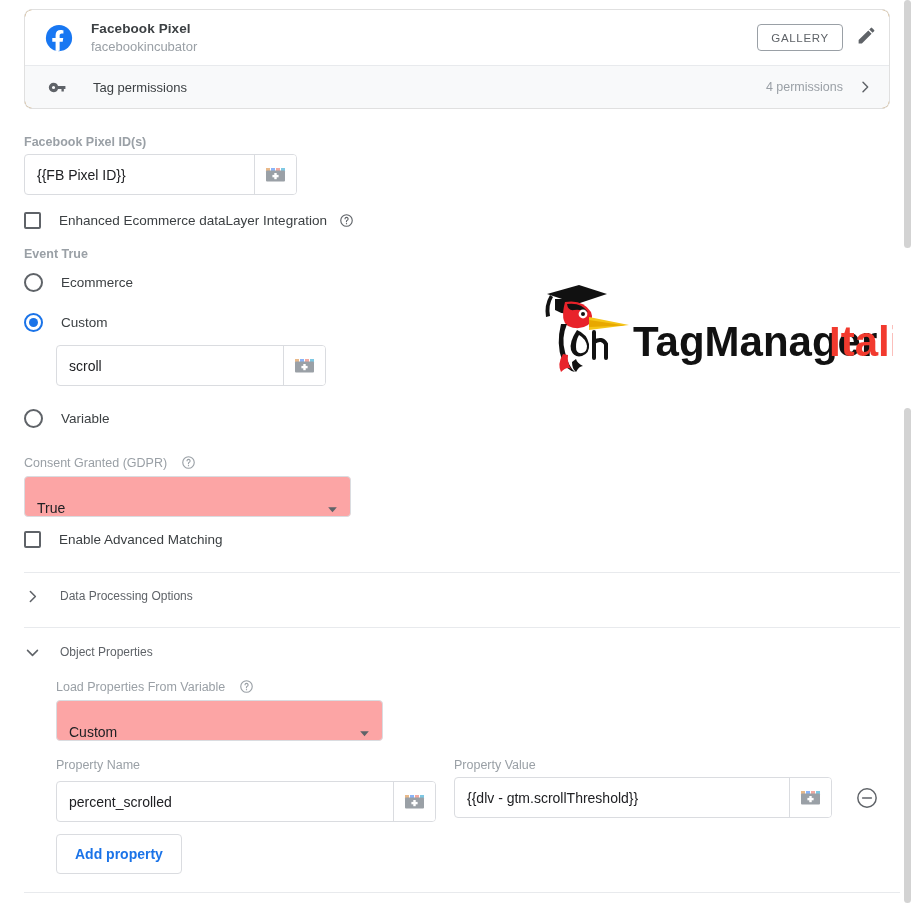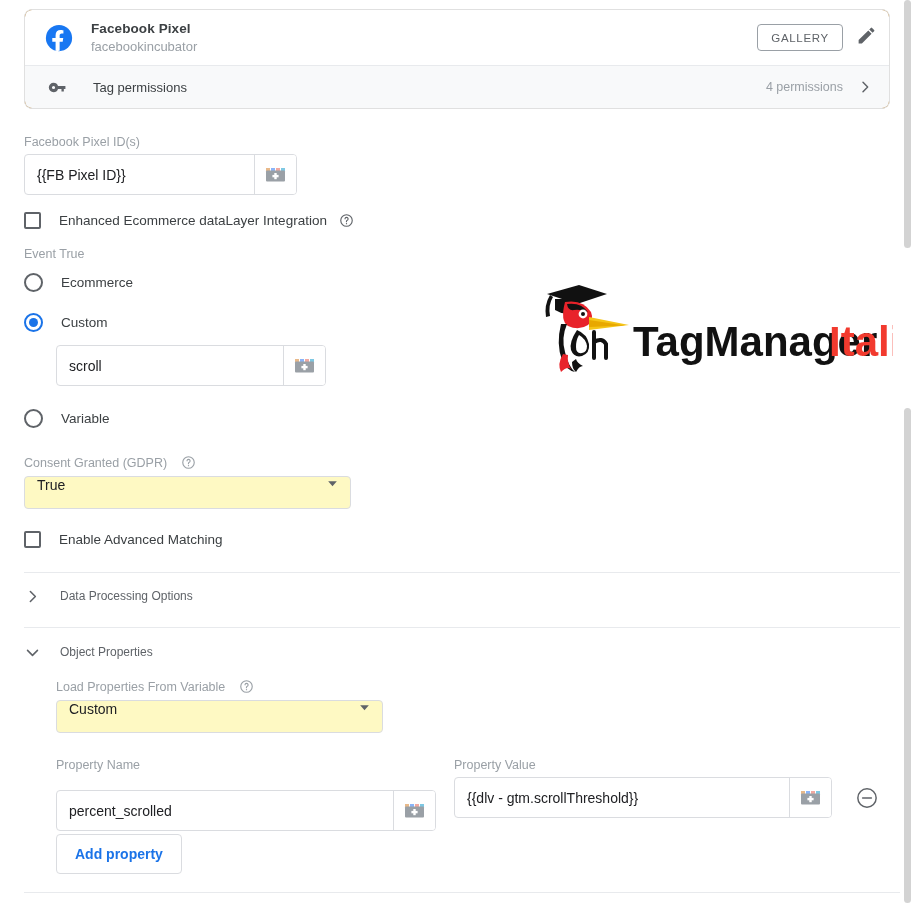--- a/index.html
+++ b/index.html
@@ -57,21 +57,21 @@
   }
   .perm-row {
     display:flex; align-items:center; height:43px; padding:0 16px 0 20px;
     background:#f8f9fa; border-top:1px solid #e8eaed; cursor:pointer;
   }
   .perm-key { width:24px; flex:0 0 24px; margin-right:24px; display:flex; justify-content:center; }
   .perm-label { flex:1 1 auto; font-size:13px; color:#3c4043; }
   .perm-count { font-size:12.5px; color:#9aa0a6; margin-right:14px; }
   .chev-right { width:16px; height:16px; display:flex; align-items:center; justify-content:center; }
   .field-label {
-    font-size:12.5px; color:#9aa0a6; line-height:16px; margin-left:24px;
+    font-size:12.5px; color:#9aa0a6; line-height:16px; margin-left:24px;font-weight:bold;
   }
   .sub-label { font-size:12.5px; color:#9aa0a6; line-height:16px; }
 
   .txt-wrap {
     display:inline-flex; align-items:stretch;
     border:1px solid #dadce0; border-radius:4px; background:#fff;
     height:41px; overflow:hidden;
   }
   .txt-wrap input {
     border:0; outline:0; background:transparent; font-size:14px;
@@ -101,22 +101,22 @@
   .radio.on { border-color:#1a73e8; }
   .radio.on::after {
     content:""; position:absolute; left:50%; top:50%;
     width:9px; height:9px; margin:-4.5px 0 0 -4.5px;
     border-radius:50%; background:#1a73e8;
   }
   .radio-label { font-size:13.5px; color:#3c4043; margin-left:18px; }
 
   
   .select {
-    display:flex; align-items:flex-start; border:1px solid #dadce0;
-    border-radius:4px; background:#fef9c3; height:33px; cursor:pointer;
+    display:flex; align-items:flex-end; border:1px solid #dadce0;
+    border-radius:4px; background:#fca5a5; height:41px; cursor:pointer;
   }
   .select .val { flex:1 1 auto; font-size:14px; color:#202124; padding-left:12px; }
   .select .caret { width:36px; flex:0 0 36px; display:flex; align-items:center; justify-content:center; }
 
   
   .help { width:15px; height:15px; display:inline-block; vertical-align:-3px; }
 
   
   .divider { height:1px; background:#e8eaed; }
   .section-row { display:flex; align-items:center; height:46px; cursor:pointer; }
@@ -305,21 +305,21 @@
             <polygon points="4,8 20,8 12,17" fill="#5f6368"></polygon>
           </svg>
       </span>
     </div>
   </div>
 
   <div class="sub-label" style="position:absolute; left:56px; top:757px;">Property Name</div>
   <div class="sub-label" style="position:absolute; left:454px; top:757px;">Property Value</div>
 
   <div style="position:absolute; left:0; top:777px; width:900px;">
-    <div class="txt-wrap" style="position:absolute; left:56px; top:13px; width:380px;">
+    <div class="txt-wrap" style="position:absolute; left:56px; top:4px; width:380px;">
       <input type="text" value="percent_scrolled" style="">
       <span class="var-btn">
         <svg viewBox="0 0 24 20" width="24" height="20">
           <rect x="2" y="3" width="4" height="3" fill="#e8b98a"></rect>
           <rect x="7" y="3" width="4" height="3" fill="#8ab4f8"></rect>
           <rect x="12" y="3" width="4" height="3" fill="#f2a9a0"></rect>
           <rect x="17" y="3" width="4" height="3" fill="#7ec8e3"></rect>
           <rect x="2" y="5.5" width="19" height="11" rx="1" fill="#9aa0a6"></rect>
           <rect x="10.3" y="8" width="2.4" height="6.2" fill="#fff"></rect>
           <rect x="8.4" y="9.9" width="6.2" height="2.4" fill="#fff"></rect>

